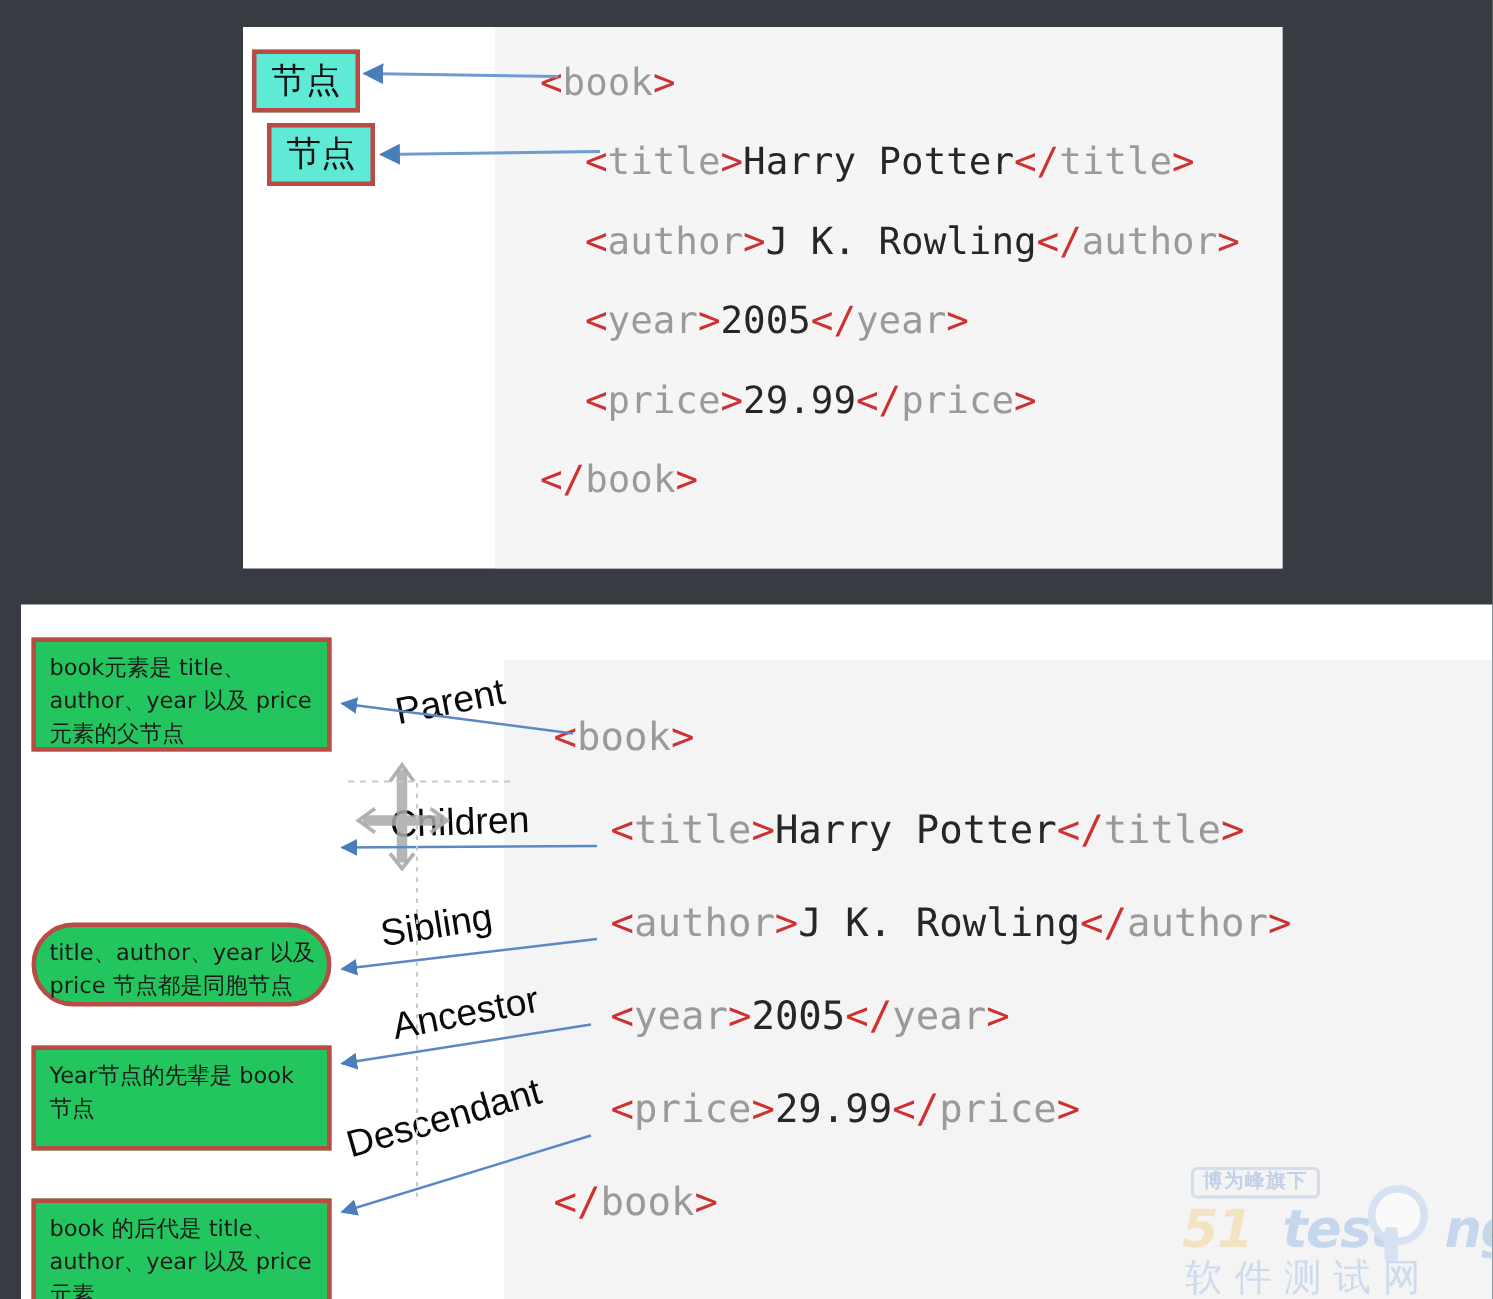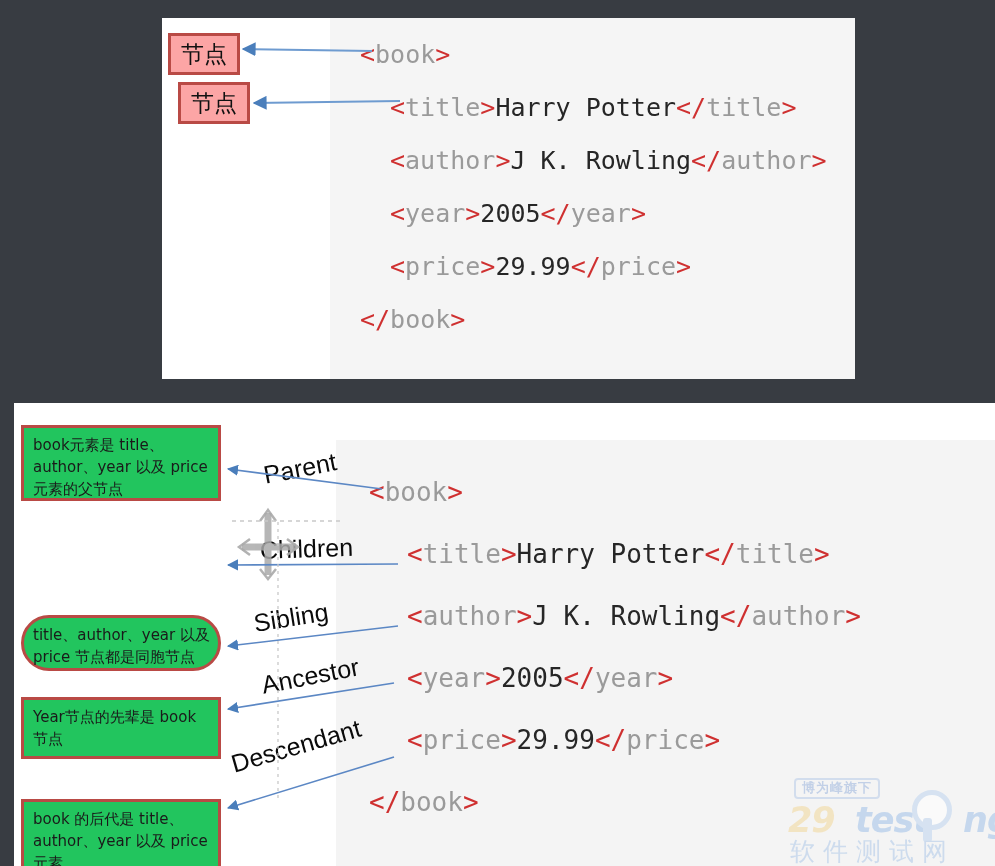--- a/index.html
+++ b/index.html
@@ -68,21 +68,21 @@
   .code-top .code-line { font-size: 25px; letter-spacing: 0px; }
   .code-bot .code-line { font-size: 26px; letter-spacing: 0px; }
   .tk { color: #cf3030; }      
   .tn { color: #9a9a9a; }      
   .tv { color: #262626; }      
 
   
   .redbox {
     position: absolute;
     border: 3px solid #b94a45;
-    background: #fca5a5;
+    background: #5eead4;
     box-sizing: border-box;
   }
   .redbox-cn {
     font-family: "DejaVu Sans", "Liberation Sans", sans-serif;
     font-size: 23px;
     color: #111111;
     text-align: center;
     line-height: 1.0;
   }
   .note-box {
@@ -222,21 +222,21 @@
 
     <div class="note-box" style="left:7px; top:22px; width:200px; height:76px;">
       <span>book元素是 title、author、year 以及 price 元素的父节点</span>
     </div>
 
 
     <div class="note-box" style="left:7px; top:212px; width:200px; height:56px;border-radius:28px;">
       <span>title、author、year 以及 price 节点都是同胞节点</span>
     </div>
 
-    <div class="note-box" style="left:7px; top:294px; width:200px; height:62px;">
+    <div class="note-box" style="left:7px; top:294px; width:200px; height:70px;">
       <span>Year节点的先辈是 book 节点</span>
     </div>
 
     <div class="note-box" style="left:7px; top:396px; width:200px; height:74px;">
       <span>book 的后代是 title、author、year 以及 price 元素</span>
     </div>
 
     <div class="rel-label" style="left:250px; top:58px; transform:rotate(-11deg);">Parent</div>
 
     <div class="rel-label" style="left:246px; top:133px; transform:rotate(-2deg);">Children</div>
@@ -284,21 +284,21 @@
     <g stroke="#c9c9c9" stroke-width="1.3" stroke-dasharray="3,4">
       <line x1="278" y1="522" x2="278" y2="800"></line>
     </g>
     <g stroke="#c9c9c9" stroke-width="1.3" stroke-dasharray="4,4">
       <line x1="232" y1="521" x2="340" y2="521"></line>
     </g>
   </svg>
 
   <div class="watermark">
     <div class="wm-badge">博为峰旗下</div>
-    <div class="wm-51">29</div>
+    <div class="wm-51">51</div>
     <div class="wm-testing">test</div>
     <div class="wm-testing" style="left:154px;">ng</div>
     <div class="wm-glass"></div>
     <div class="wm-glass-handle"></div>
     <div class="wm-cn">软件测试网</div>
   </div>
 
 </div>
 
 </body></html>

